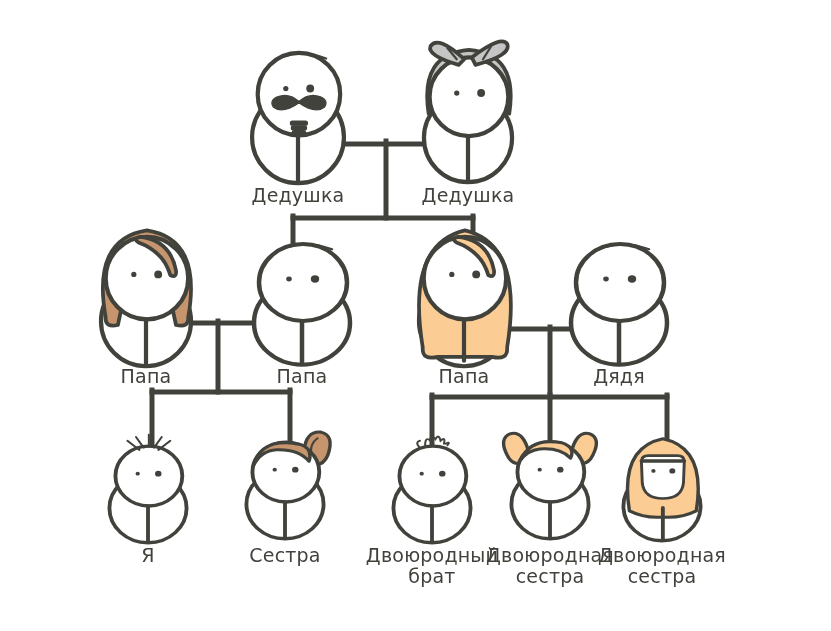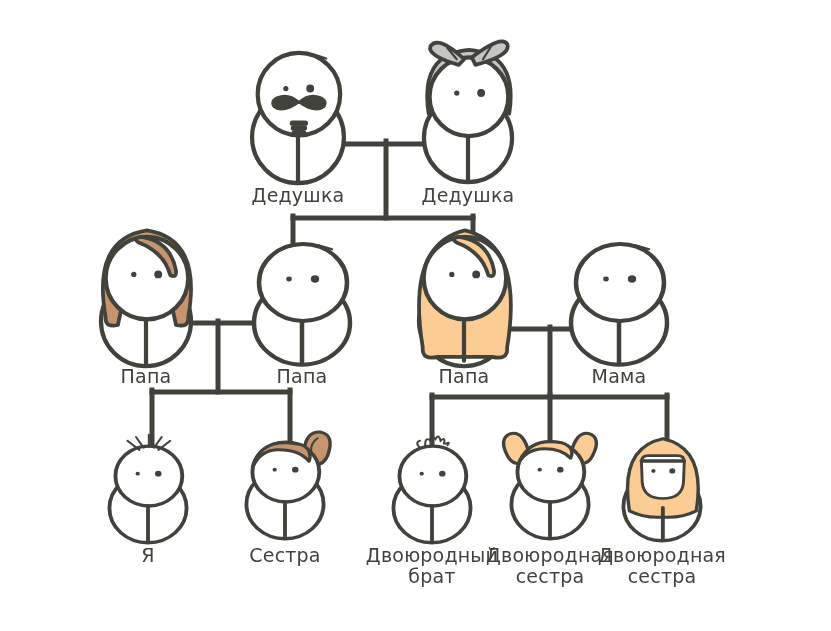--- a/index.html
+++ b/index.html
@@ -133,21 +133,21 @@
 
   <div class="person" style="left:549px;top:230px">
     <svg class="figure" width="140" height="140" viewBox="0 0 140 160" preserveAspectRatio="none">
       <circle class="fw" cx="70" cy="106" r="48"></circle>
       <circle class="fw" cx="71" cy="60" r="44"></circle>
       <path class="nf thin" d="M40,28 Q68,8 100,22"></path>
       <circle class="eye" cx="57" cy="56" r="2.8"></circle>
       <circle class="eye" cx="83" cy="56" r="4.2"></circle>
       <path class="nf" d="M70,104 V152"></path>
     </svg>
-    <div class="label" style="top:136px">Мама</div>
+    <div class="label" style="top:136px">Дядя</div>
   </div>
 
   <div class="person" style="left:88px;top:430px">
     <svg class="figure" width="120" height="115" viewBox="0 0 140 150" preserveAspectRatio="none">
       <circle class="fw" cx="70" cy="102" r="45"></circle>
       <circle class="fw" cx="71" cy="60" r="39"></circle>
       <path class="nf thin" d="M71,22 V6 M65,23 L56,9 M77,23 L86,9 M60,26 L46,14 M82,26 L96,14"></path>
       <circle class="eye" cx="58" cy="57" r="2.5"></circle>
       <circle class="eye" cx="82" cy="57" r="3.8"></circle>
       <path class="nf" d="M70,99 V146"></path>

